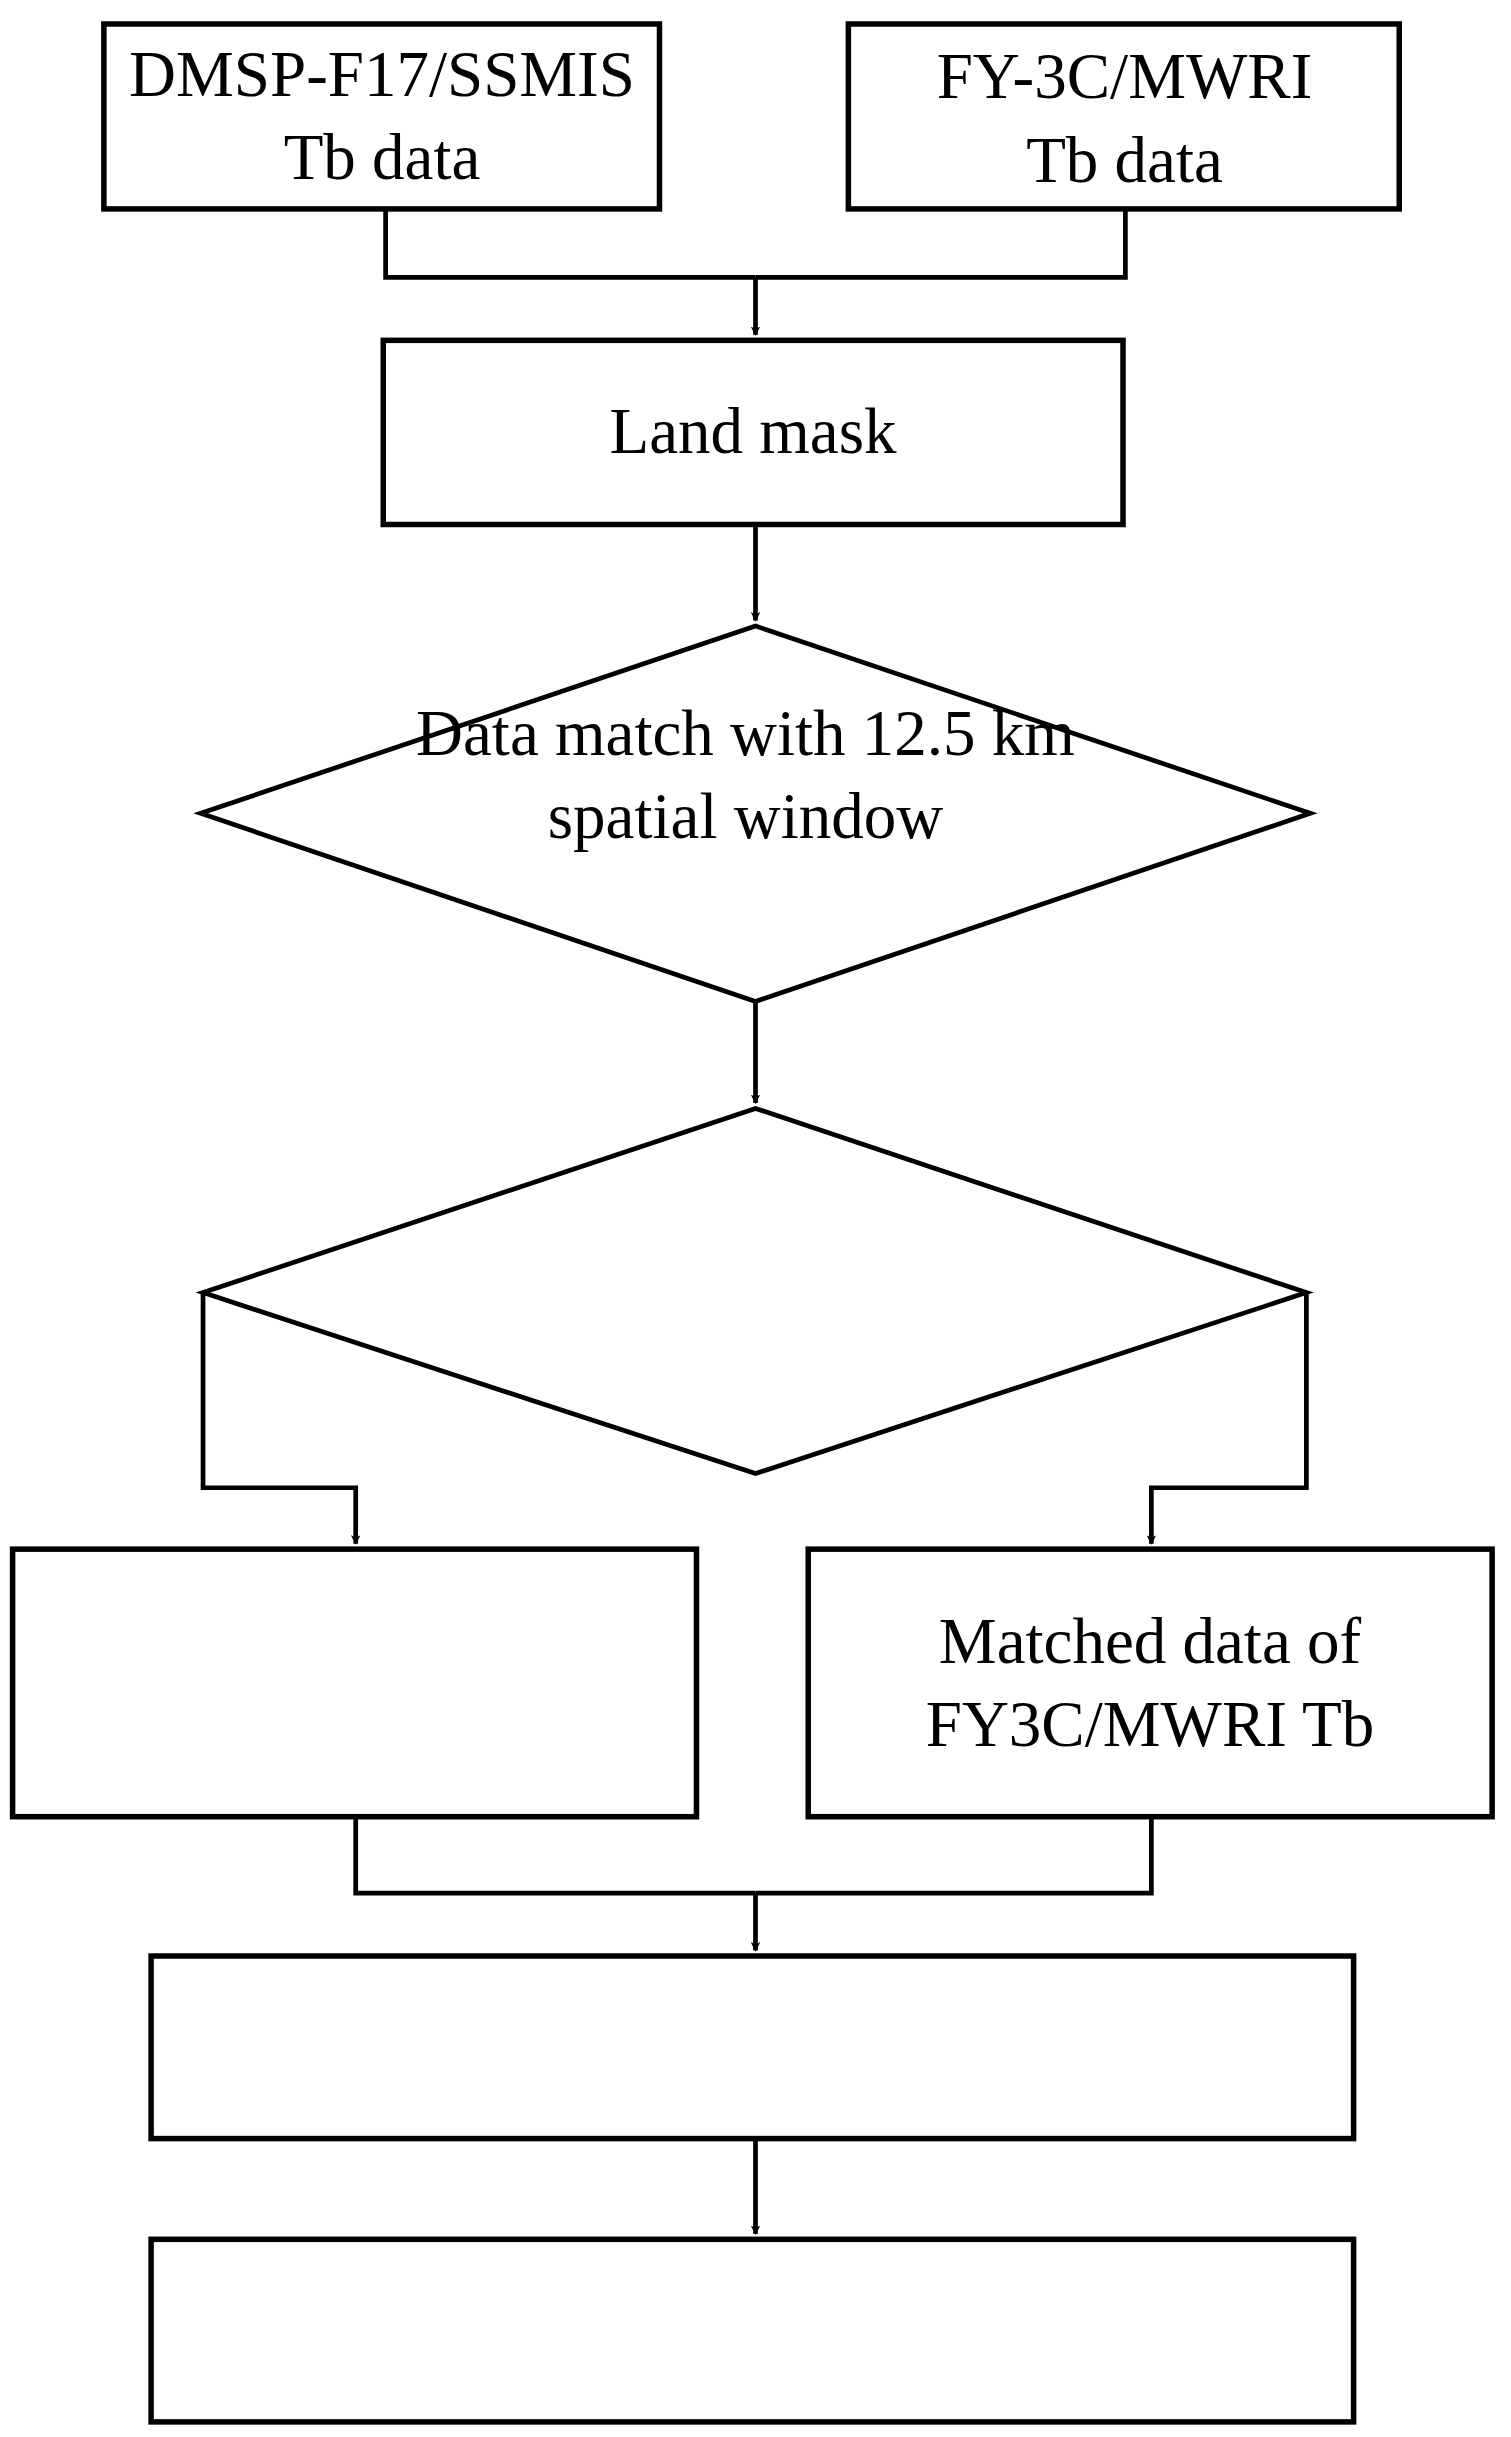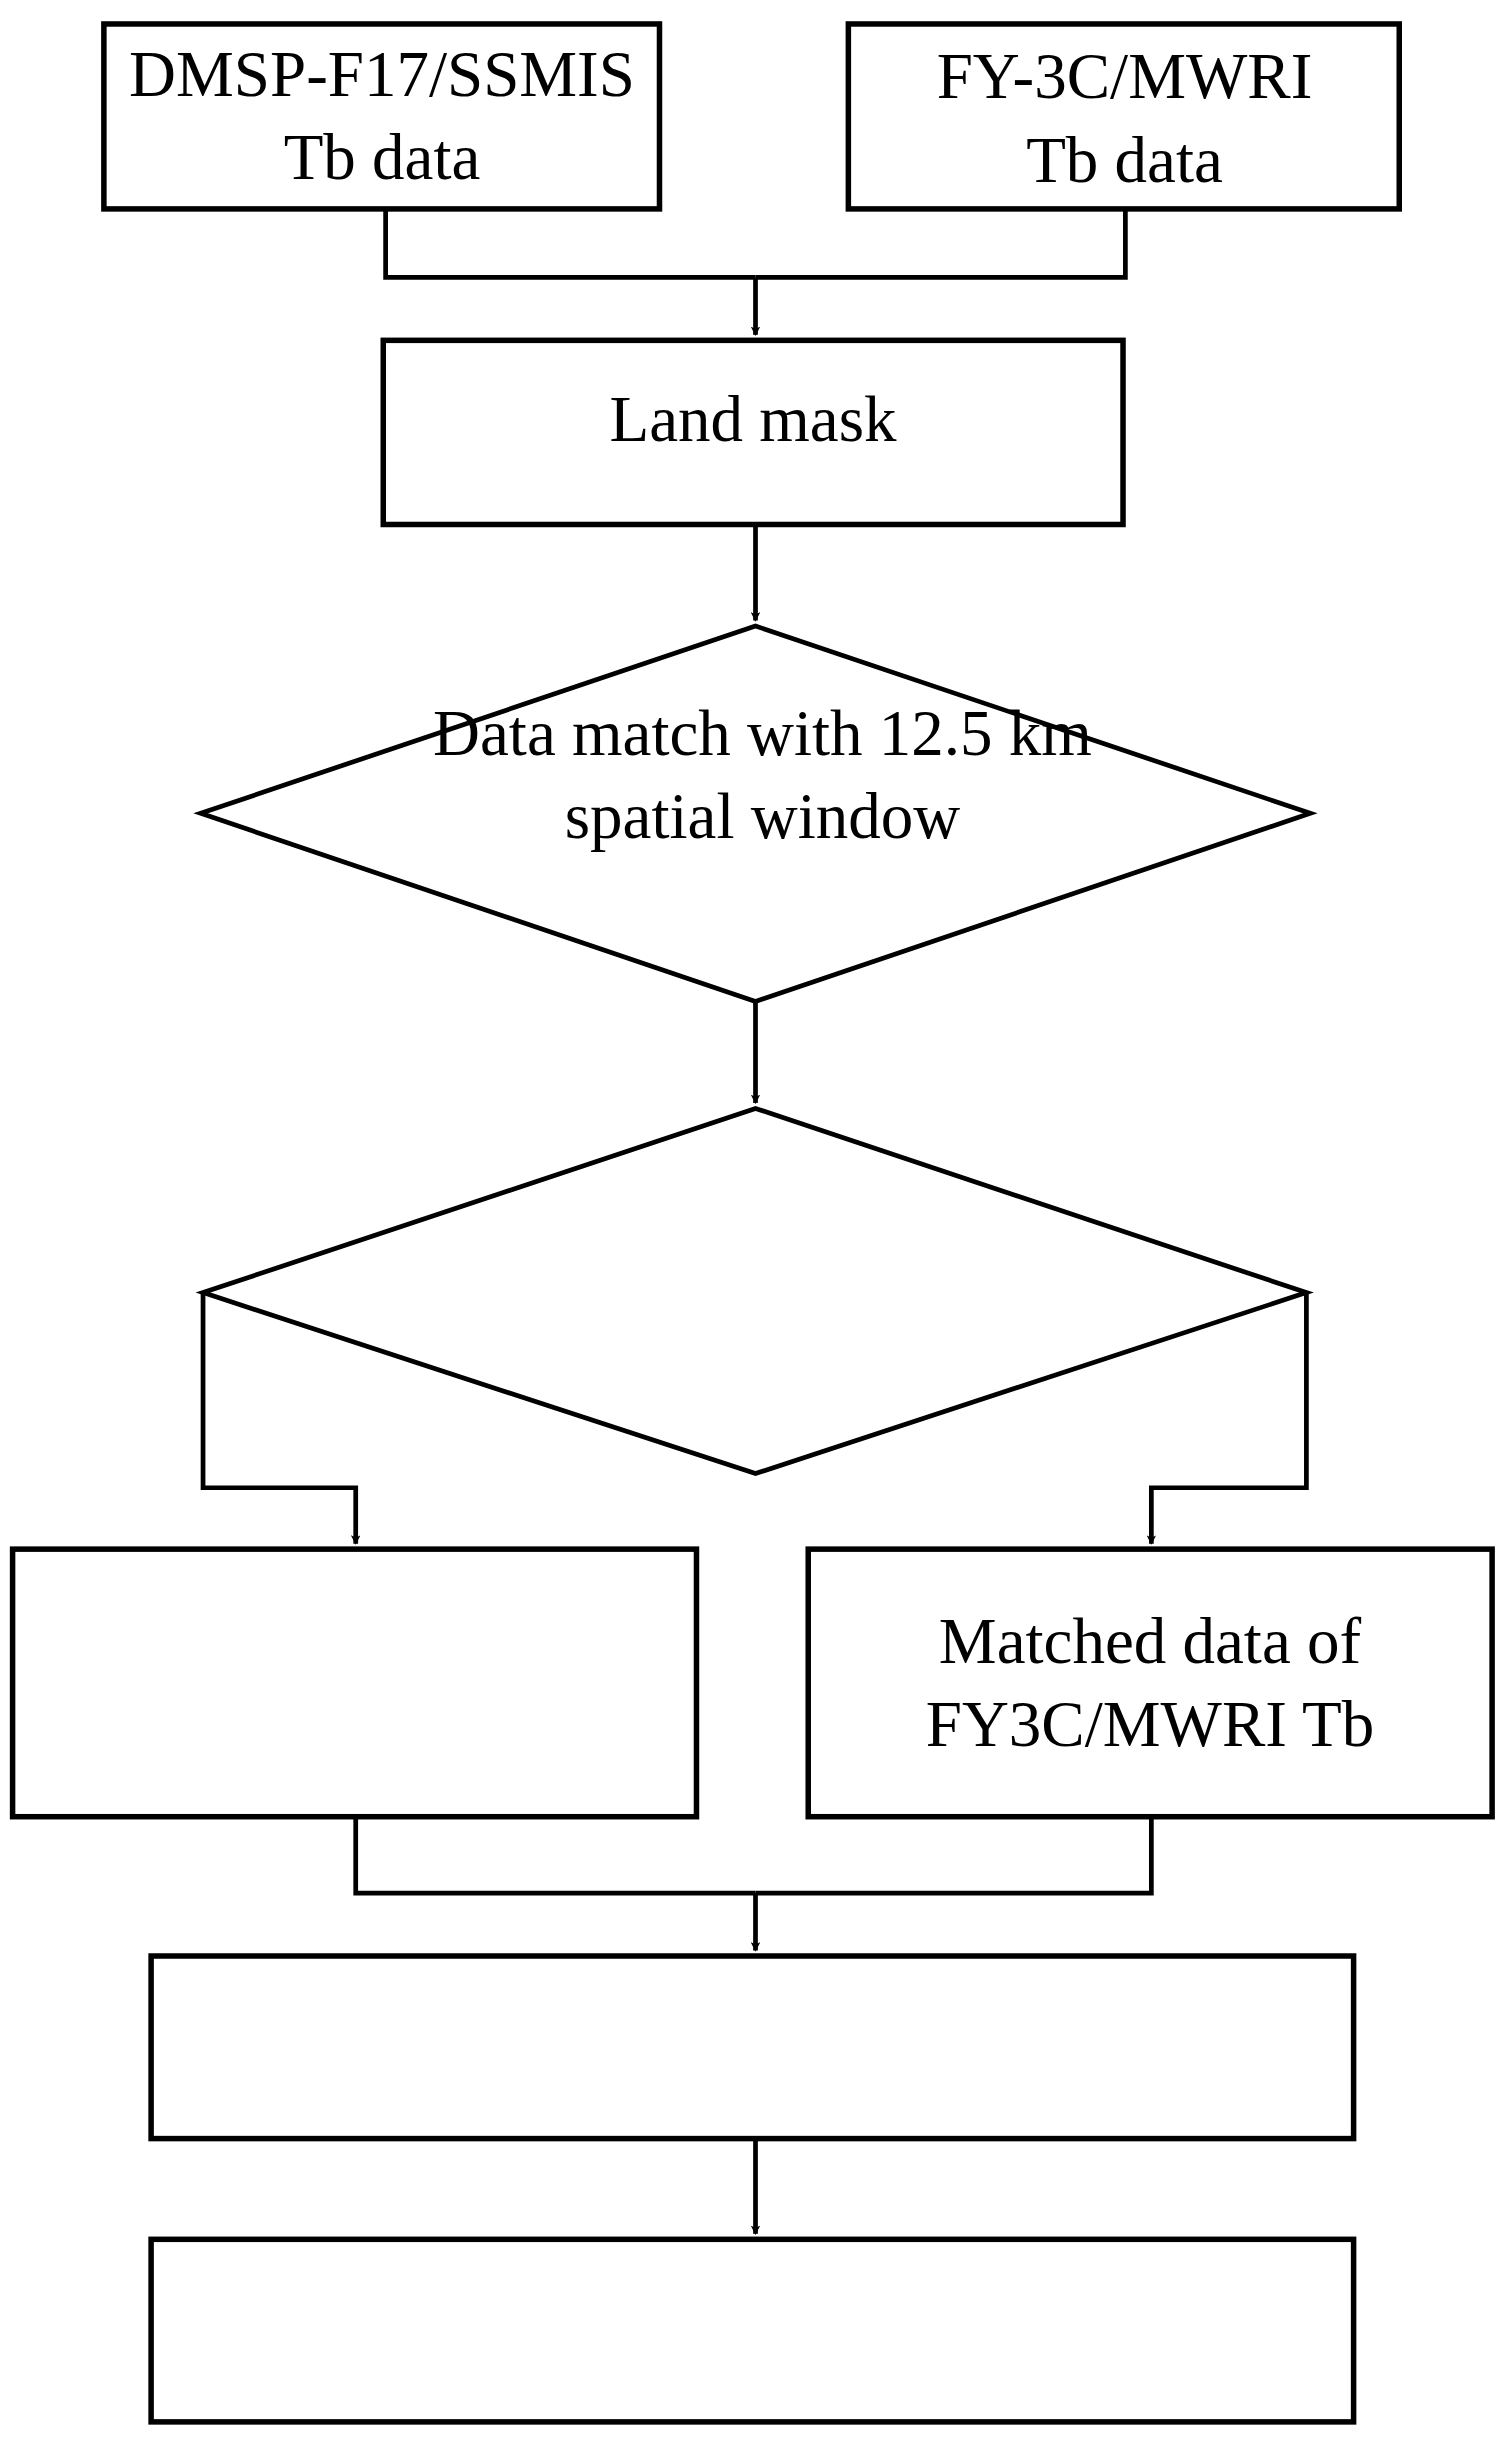--- a/index.html
+++ b/index.html
@@ -84,23 +84,23 @@
 
     <path d="M 960 2717 L 960 2838" fill="none" stroke="#000000" stroke-width="6" marker-end="url(#arrowhead)"></path>
   </svg>
 
   <div class="node-text" style="left:104px; top:23.6px; width:556px; height:185px;">DMSP-F17/SSMIS
 Tb data</div>
 
   <div class="node-text" style="left:849px; top:26px; width:551px; height:185px;">FY-3C/MWRI
 Tb data</div>
 
-  <div class="node-text" style="left:383px; top:328px; width:740px; height:184px;">Land mask</div>
+  <div class="node-text" style="left:383px; top:340px; width:740px; height:184px;">Land mask</div>
 
-  <div class="node-text" style="left:243px; top:712px; width:1039px; height:126px;">Data match with 12.5 km
+  <div class="node-text" style="left:226px; top:712px; width:1039px; height:126px;">Data match with 12.5 km
 spatial window</div>
 
 
 
   <div class="node-text" style="left:808px; top:1549px; width:684px; height:268px;">Matched data of
 FY3C/MWRI Tb</div>
 
 
 
 </div>

